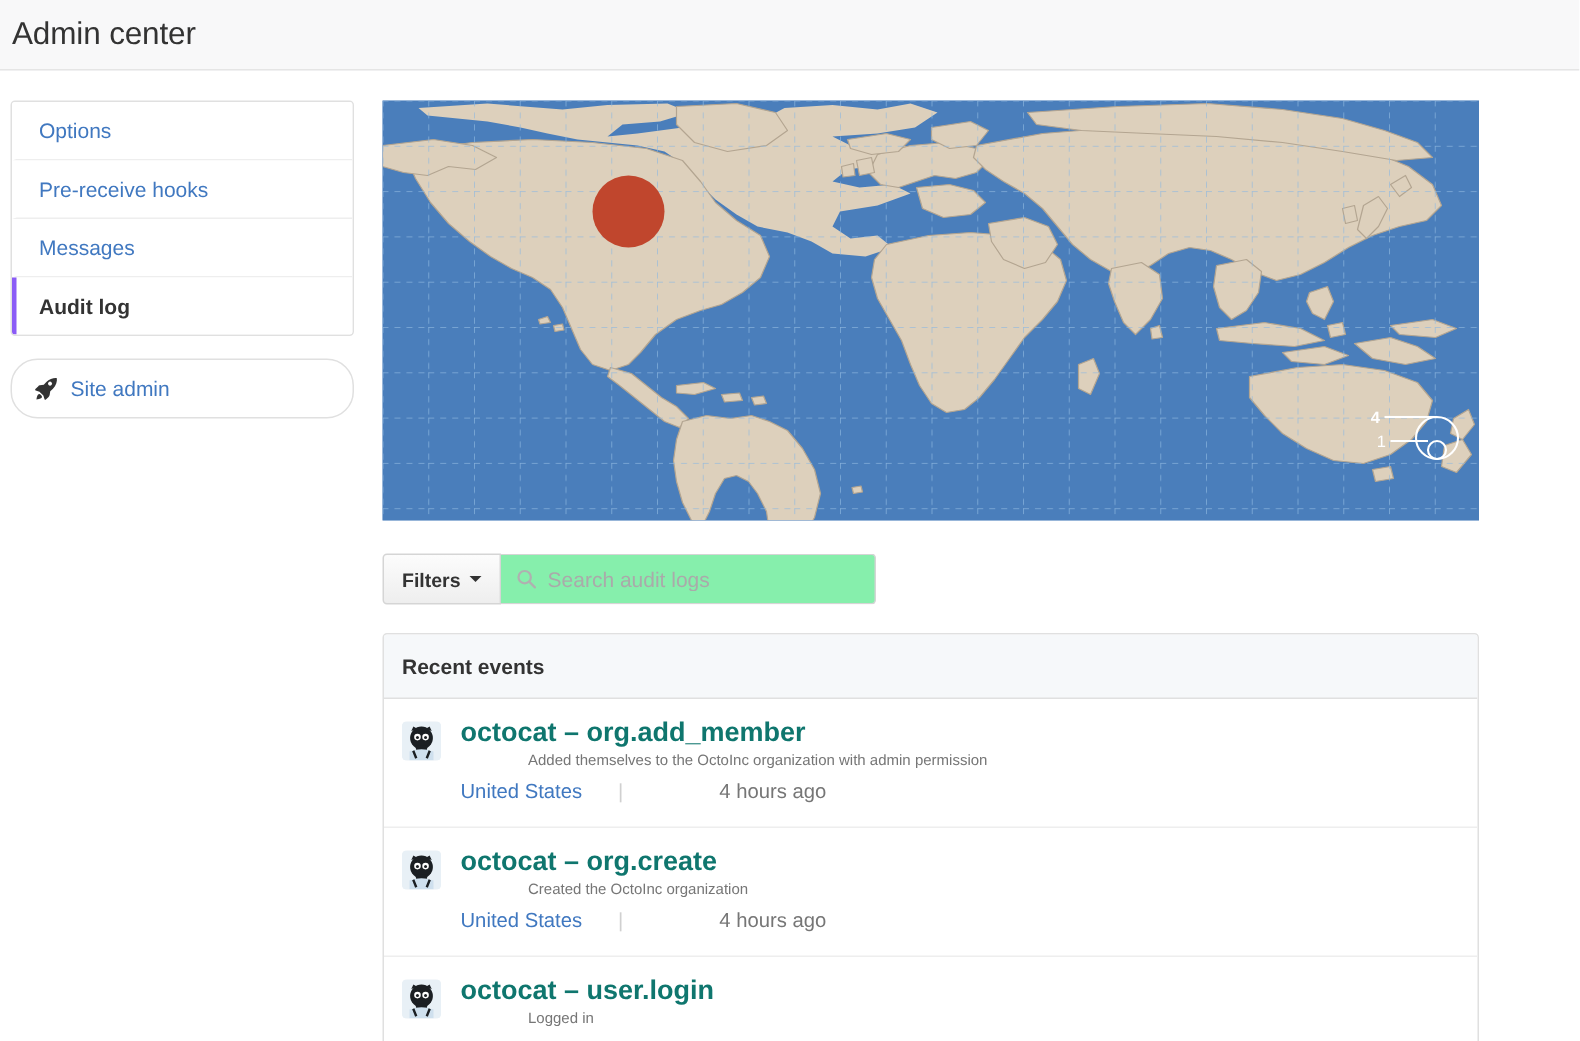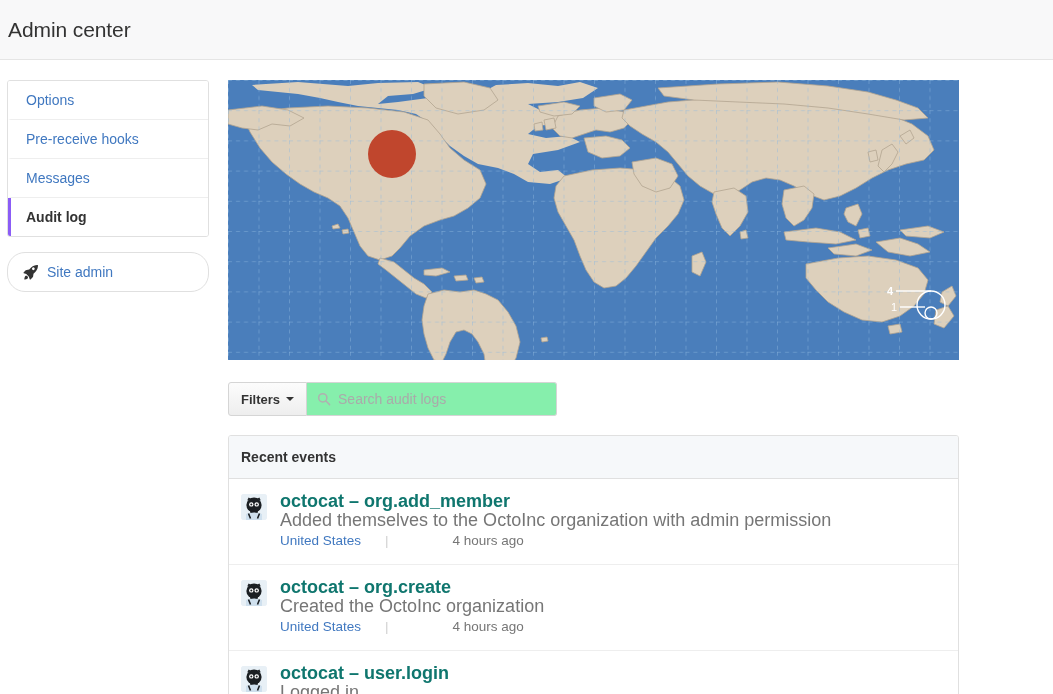--- a/index.html
+++ b/index.html
@@ -7,21 +7,21 @@
     margin: 0; padding: 0;
     width: 1053px; height: 694px;
     background: #ffffff;
     font-family: "Liberation Sans", sans-serif;
     color: #333333;
     overflow: hidden;
   }
 
   
   #app-header {
-    height: 60px;
+    height: 47px;
     background: #f8f8f9;
     border-bottom: 1px solid #e5e5e5;
     display: flex;
     align-items: center;
     padding-left: 8px;
   }
   #page-title {
     font-size: 21px;
     font-weight: 400;
     color: #333;
@@ -29,21 +29,21 @@
   }
 
   
   #page-body {
     display: flex;
     align-items: flex-start;
     padding: 20px 0 0 7px;
   }
 
   
-  #sidebar { width: 202px; flex: none; }
+  #sidebar { width: 229px; flex: none; }
   .menu-box {
     border: 1px solid #e0e0e0;
     border-radius: 3px;
     background: #fff;
     overflow: hidden;
   }
   .menu-item {
     display: block;
     padding: 10px 15px;
     font-size: 14px;
@@ -183,24 +183,25 @@
   .event-title {
     font-size: 18px;
     font-weight: bold;
     color: #0f766e;
     line-height: 18px;
     cursor: pointer;
     text-decoration: none;
     display: block;
   }
   .event-desc {
-    font-size: 18px;
+    font-size: 10px;
     color: #767676;
     line-height: 19px;
     margin-top: 1px;
+    margin-left: 45px;
   }
   .event-meta {
     font-size: 13.5px;
     line-height: 19px;
     margin-top: 1px;
     display: flex;
     align-items: center;
     gap: 24px;
   }
   .event-country { color: #4078c0; cursor: pointer; text-decoration: none; }

